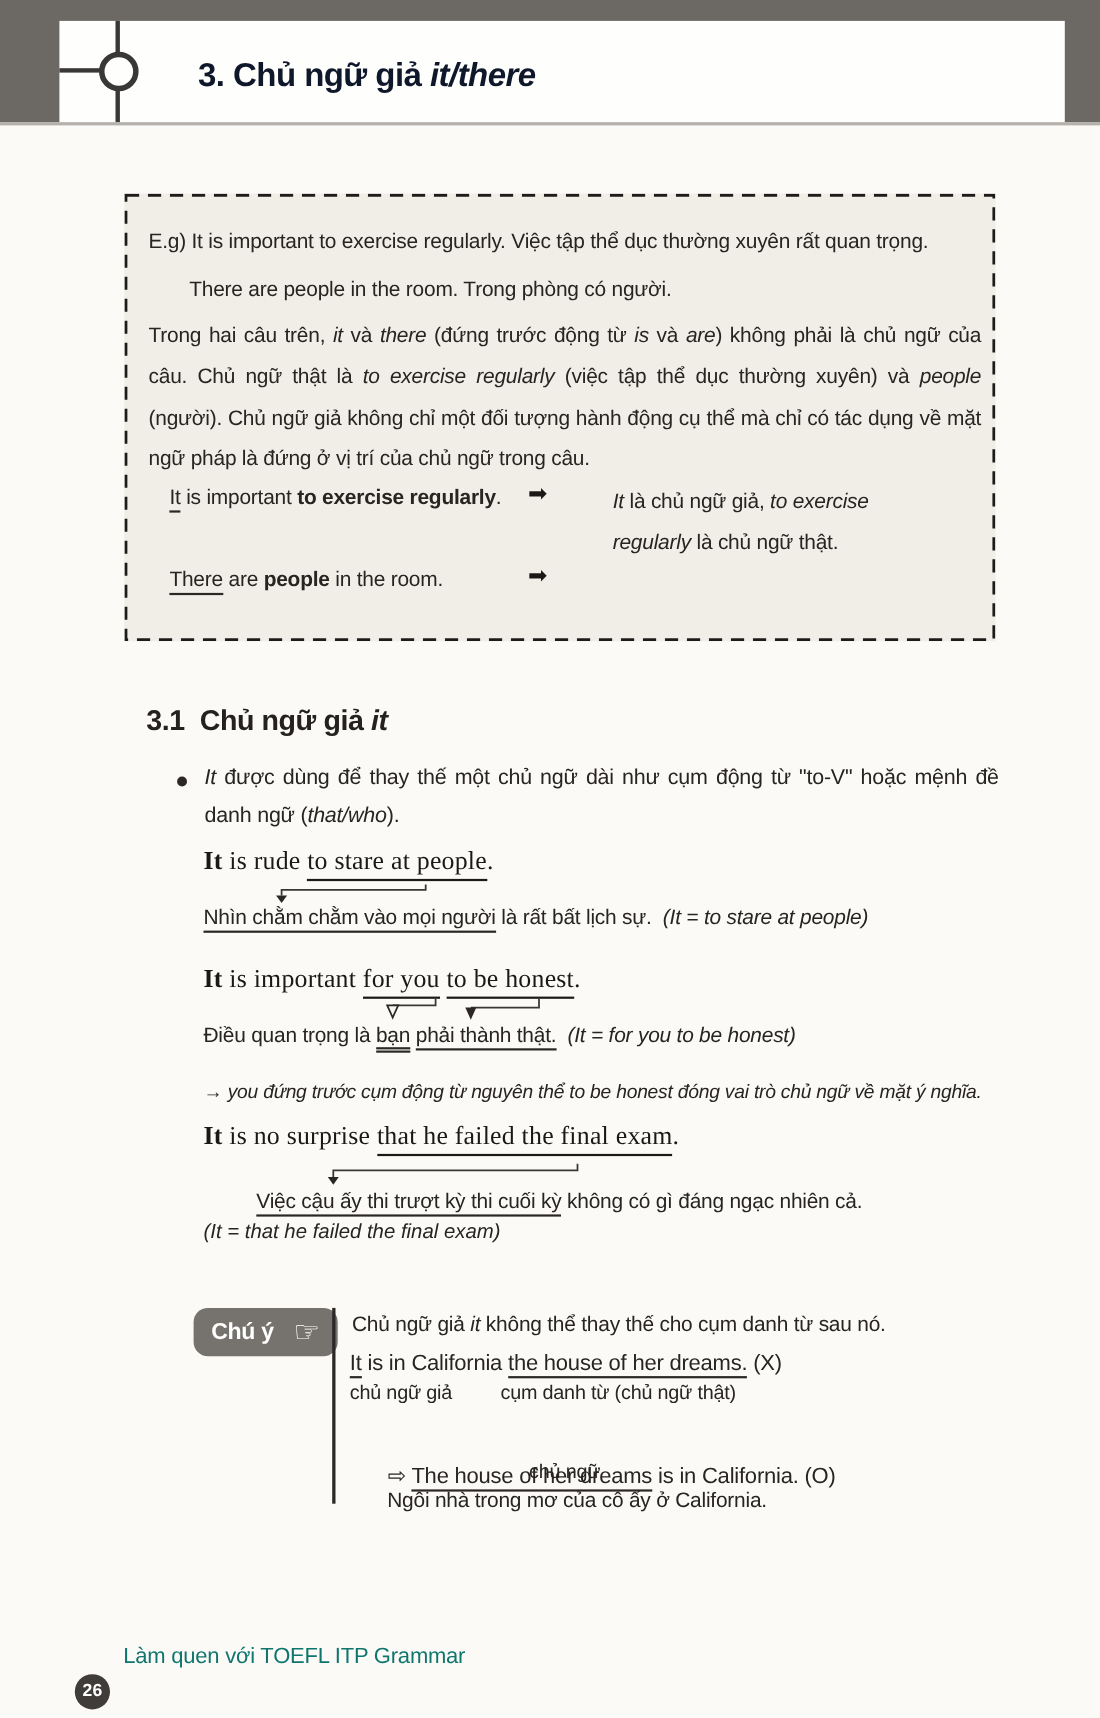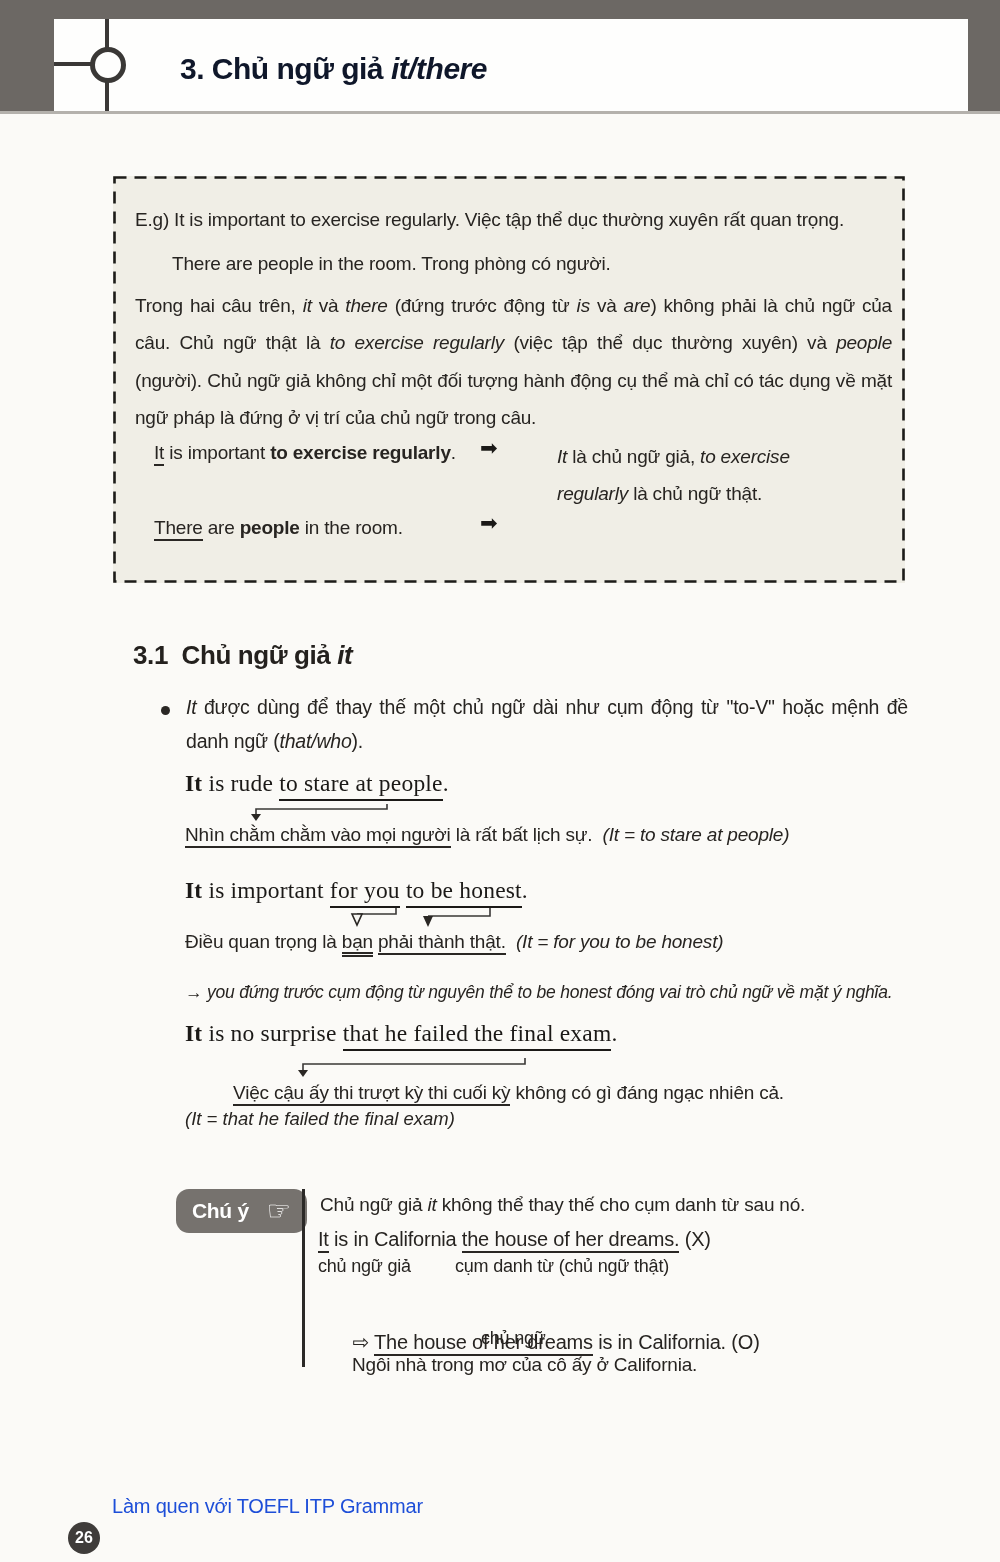--- a/index.html
+++ b/index.html
@@ -39,21 +39,21 @@
   
   .badge{left:176px; top:1189px; width:131px; height:44px; background:#76726e;
     border-radius:13px; display:flex; align-items:center; justify-content:center; gap:18px;}
   .badge .lbl{color:#fff; font-weight:bold; font-size:21px; letter-spacing:-0.3px;}
   .badge .hand{color:#fff; font-size:27px; line-height:27px;}
   .note-vline{left:302px; top:1189px; width:3px; height:178px; background:#2b2927;}
   
   .pgnum{left:68px; top:1489px; width:32px; height:32px; background:#3f3c3a; border-radius:50%;
     display:flex; align-items:center; justify-content:center; color:#fff;
     font-size:16px; font-weight:bold;margin-top:33px;}
-  .footer-text{left:112px; top:1495px; font-size:20px; color:#1d4ed8; letter-spacing:-0.2px;}
+  .footer-text{left:112px; top:1495px; font-size:20px; color:#0f766e; letter-spacing:-0.2px;}
   svg.ptr{overflow:visible;}
   svg.ptr path{fill:none; stroke:#3a3836; stroke-width:1.6;}
   svg.ptr polygon.solid{fill:#2a2724;}
   svg.ptr polygon.hollow{fill:#f6f5f1; stroke:#2a2724; stroke-width:1.6;}
   svg.dash rect{fill:none; stroke:#1d1c1a; stroke-width:2.6; stroke-dasharray:12 8;}
 </style>
 </head>
 <body>
 
 <div id="page">

